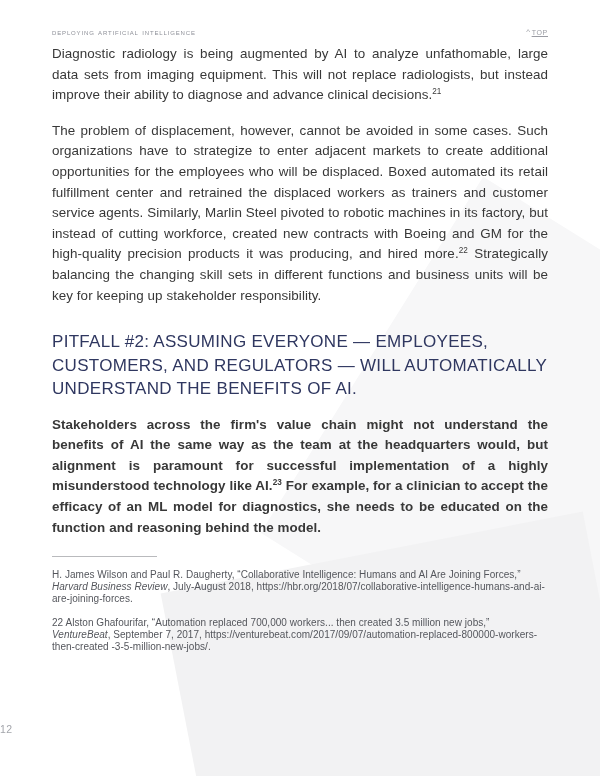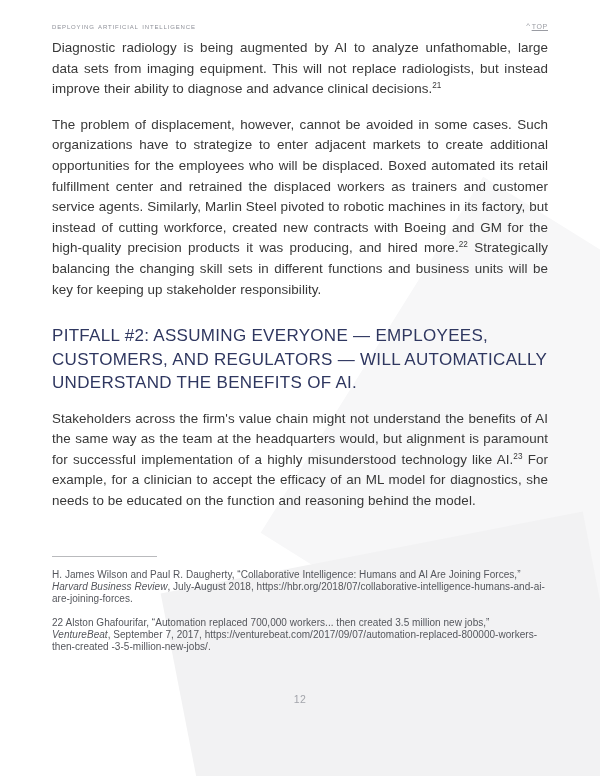--- a/index.html
+++ b/index.html
@@ -52,21 +52,21 @@
     padding: 0 52px;
     box-sizing: border-box;
     height: 100%;
   }
 
   
   .running-head {
     display: flex;
     align-items: baseline;
     justify-content: space-between;
-    padding-top: 20px;
+    padding-top: 26px;
     height: 18px;
   }
   .running-head-title {
     font-size: 9.2px;
     letter-spacing: 0.85px;
     color: #8e9098;
     font-variant: small-caps;
     text-transform: lowercase;
     font-weight: 400;
   }
@@ -94,21 +94,21 @@
   p.body {
     margin: 0 0 15px 0;
     font-size: 13.4px;
     line-height: 20.6px;
     color: #383838;
     text-align: justify;
     text-justify: inter-word;
     letter-spacing: 0.005em;
     hyphens: none;
   }
-  p.body:last-child { margin-bottom: 0; }
+  p.body:last-child { margin-bottom: 0; font-weight: bold; }
   sup {
     font-size: 8.2px;
     vertical-align: super;
     line-height: 0;
   }
 
   
   h2.pitfall {
     margin: 24px 0 14px 0;
     font-size: 17px;
@@ -143,22 +143,21 @@
     text-align: left;
   }
   p.footnote:last-child { margin-bottom: 0; }
   p.footnote i { font-style: italic; }
 
   
   .folio {
     position: absolute;
     left: 0;
     right: 0;
-    top: 693px;
-    text-align: center;
+    top: 723px;
     font-size: 10.5px;
     color: #a3a5ab;
     z-index: 2;
     letter-spacing: 0.03em;
   }
 </style>
 </head>
 <body>
 
 <div class="page">

